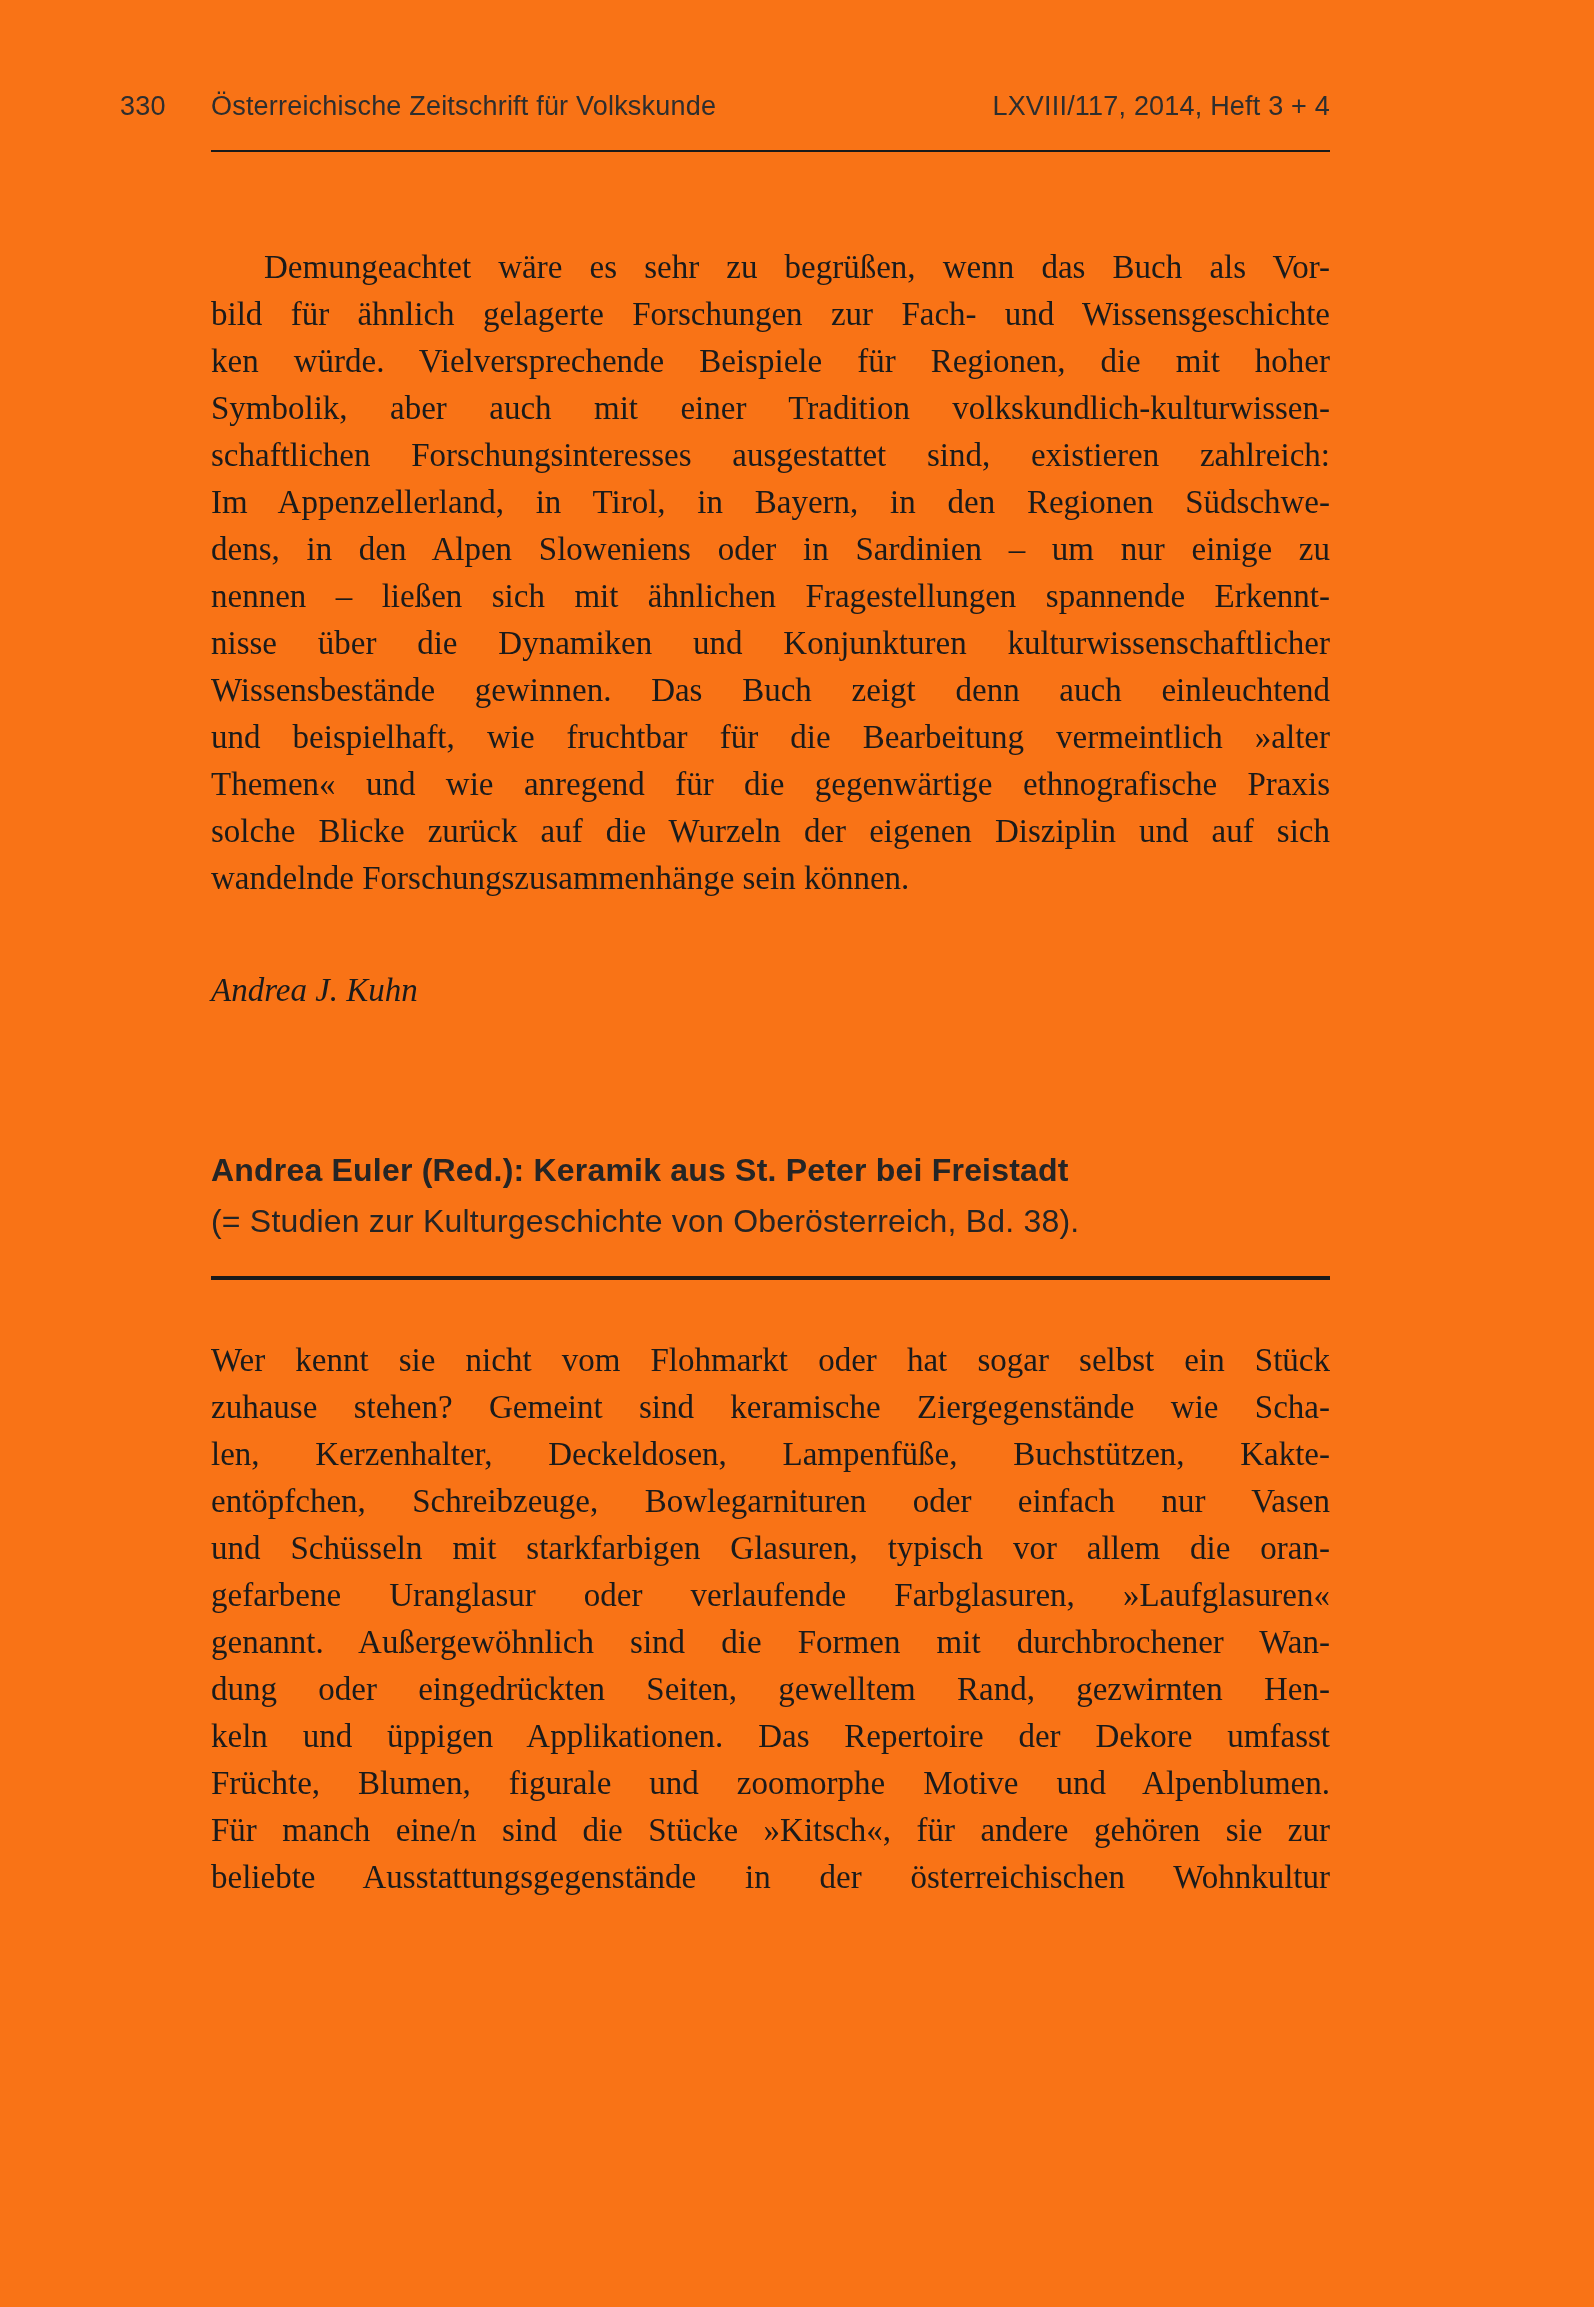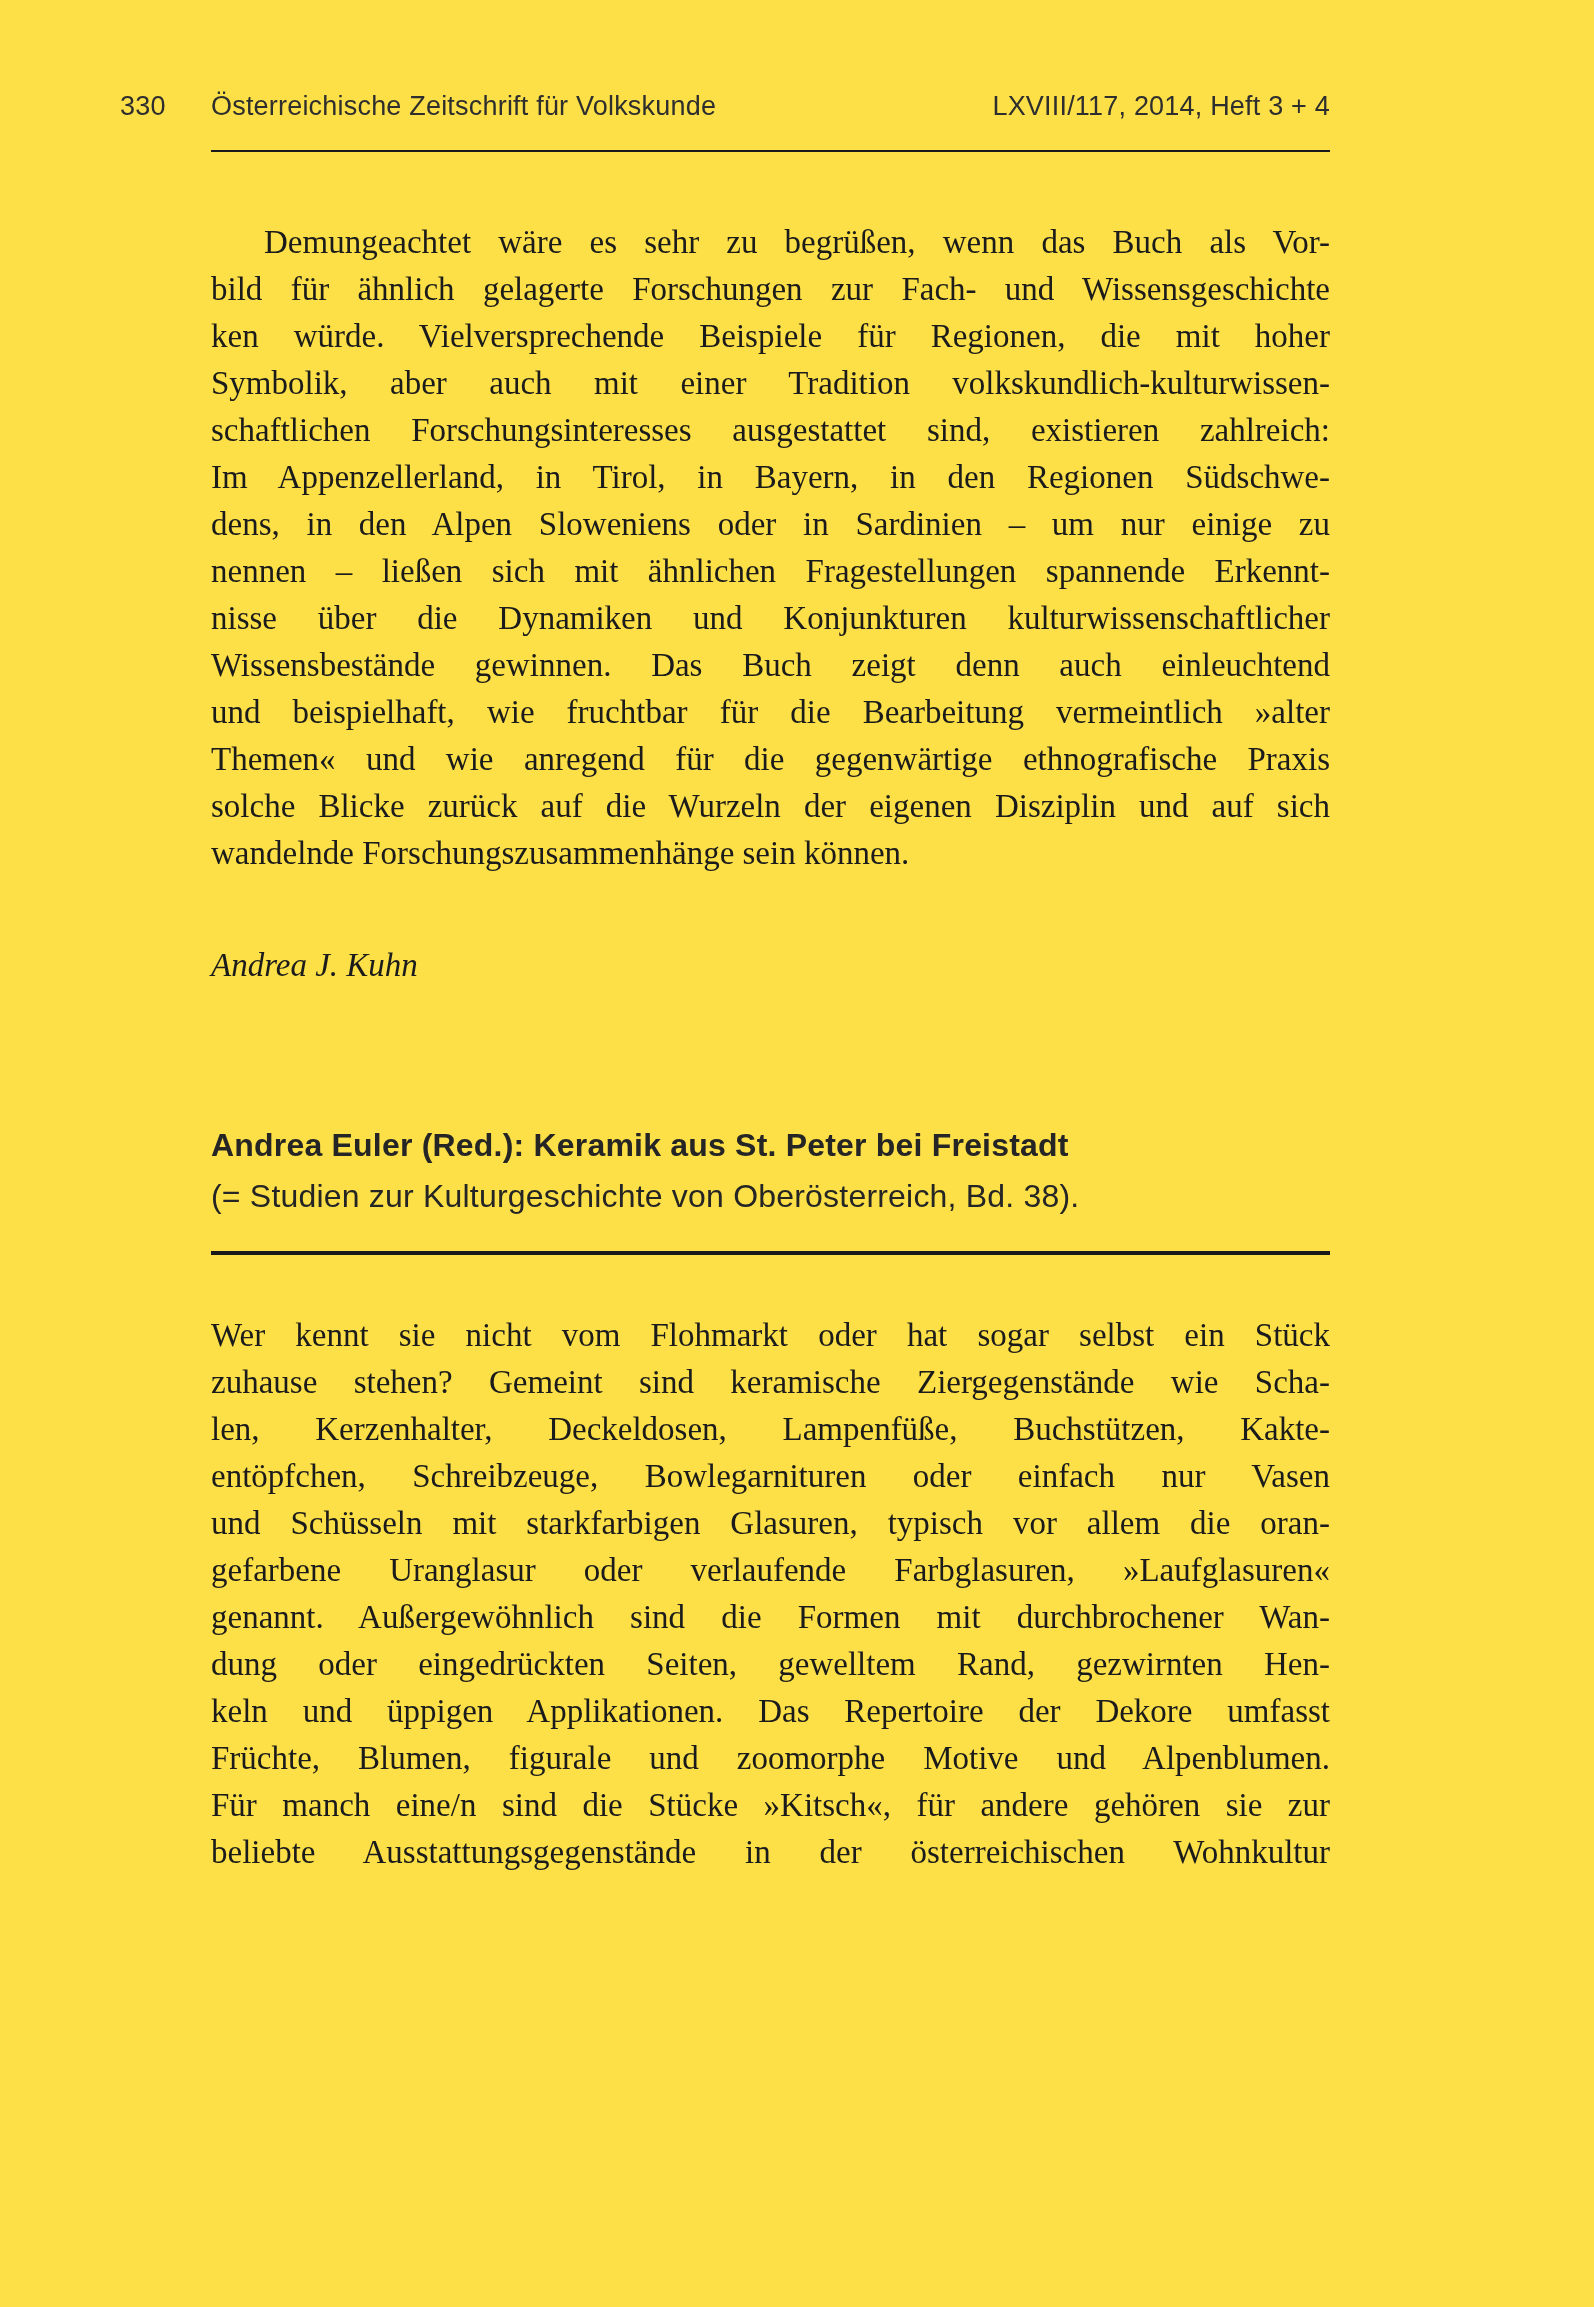--- a/index.html
+++ b/index.html
@@ -5,21 +5,21 @@
   html, body {
     margin: 0;
     padding: 0;
     background: #e8e8e8;
   }
   .page {
     position: relative;
     width: 1595px;
     height: 2307px;
     margin: 0 auto;
-    background: #fde047;
+    background: #f97316;
     color: #1c1c1c;
     overflow: hidden;
     box-sizing: border-box;
   }
 
   
   .running-head {
     display: flex;
     align-items: baseline;
     margin: 0 265px 0 120px;
@@ -59,21 +59,21 @@
     color: #1b1b1b;
   }
   .para .line {
     text-align: justify;
     text-align-last: justify;
     white-space: normal;
   }
   .para.indent-first .line:first-child { text-indent: 53px; }
   .para.ragged-last .line:last-child { text-align-last: left; }
 
-  .para-1 { margin-top: 67px; }
+  .para-1 { margin-top: 92px; }
   .para-2 { margin-top: 57px; }
 
   .author-line {
     margin: 65px 265px 0 211px;
     font-family: "Liberation Serif", "DejaVu Serif", serif;
     font-style: italic;
     font-size: 33px;
     line-height: 47px;
     color: #1b1b1b;
   }

